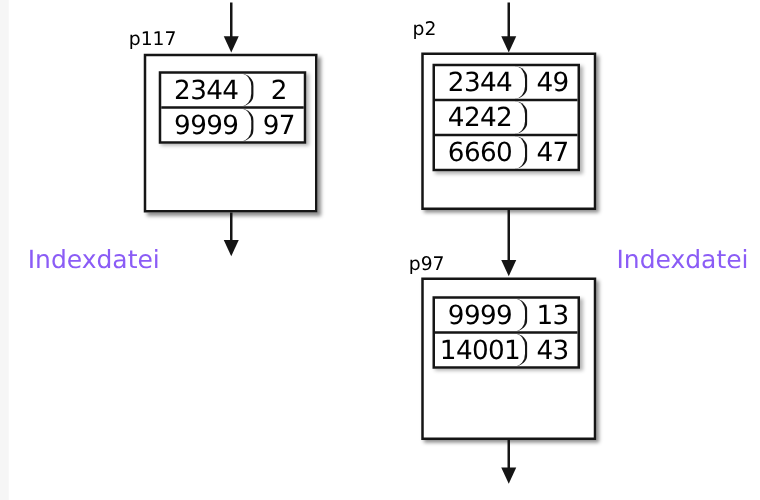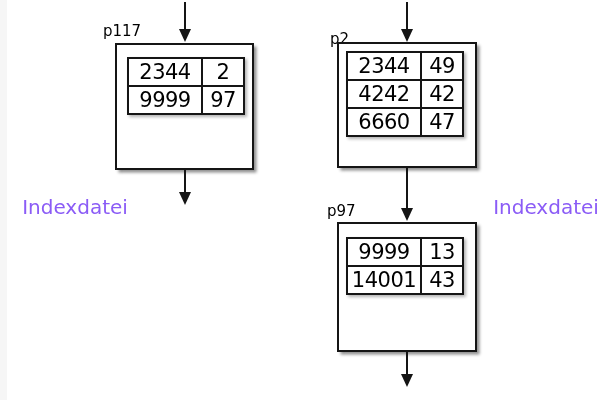--- a/index.html
+++ b/index.html
@@ -38,20 +38,21 @@
     border:2px solid #151515;
     box-shadow:2px 2px 3px rgba(0,0,0,0.3);
     box-sizing:content-box;
   }
   .itable-row{display:flex;height:26px;}
   .itable-row + .itable-row{border-top:2px solid #151515;}
   .cell{
     display:flex;align-items:center;justify-content:center;
     font-size:21px;
     letter-spacing:-0.5px;
+    border-radius:10px;
   }
   .cell-key{width:72px;border-right:2px solid #151515;}
   .cell-val{width:40px;}
   
   .vline{position:absolute;width:2px;background:#151515;}
   .ahead{
     position:absolute;width:0;height:0;
     border-left:6px solid transparent;
     border-right:6px solid transparent;
     border-top:13px solid #151515;
@@ -93,32 +94,31 @@
   <div class="vline" style="left:184px;top:170px;height:23px;"></div>
   <div class="ahead" style="left:179px;top:192px;"></div>
 
   <div class="caption" style="left:10px;top:194px;width:130px;">
     <div>Indexdatei</div>
   </div>
 
   <div class="vline" style="left:406px;top:2px;height:28px;"></div>
   <div class="ahead" style="left:401px;top:29px;"></div>
 
-  <div class="page-label" style="left:330px;top:30px;">p2</div>
+  <div class="page-label" style="left:330px;top:14px;">p2</div>
 
   <div class="page-box" style="left:337px;top:42px;width:140px;height:126px;"></div>
 
   <div class="itable" style="left:346px;top:51px;">
     <div class="itable-row">
       <div class="cell cell-key">2344</div>
       <div class="cell cell-val">49</div>
     </div>
     <div class="itable-row">
       <div class="cell cell-key">4242</div>
-      <div class="cell cell-val">42</div>
     </div>
     <div class="itable-row">
       <div class="cell cell-key">6660</div>
       <div class="cell cell-val">47</div>
     </div>
   </div>
 
   <div class="vline" style="left:406px;top:168px;height:41px;"></div>
   <div class="ahead" style="left:401px;top:208px;"></div>
 

